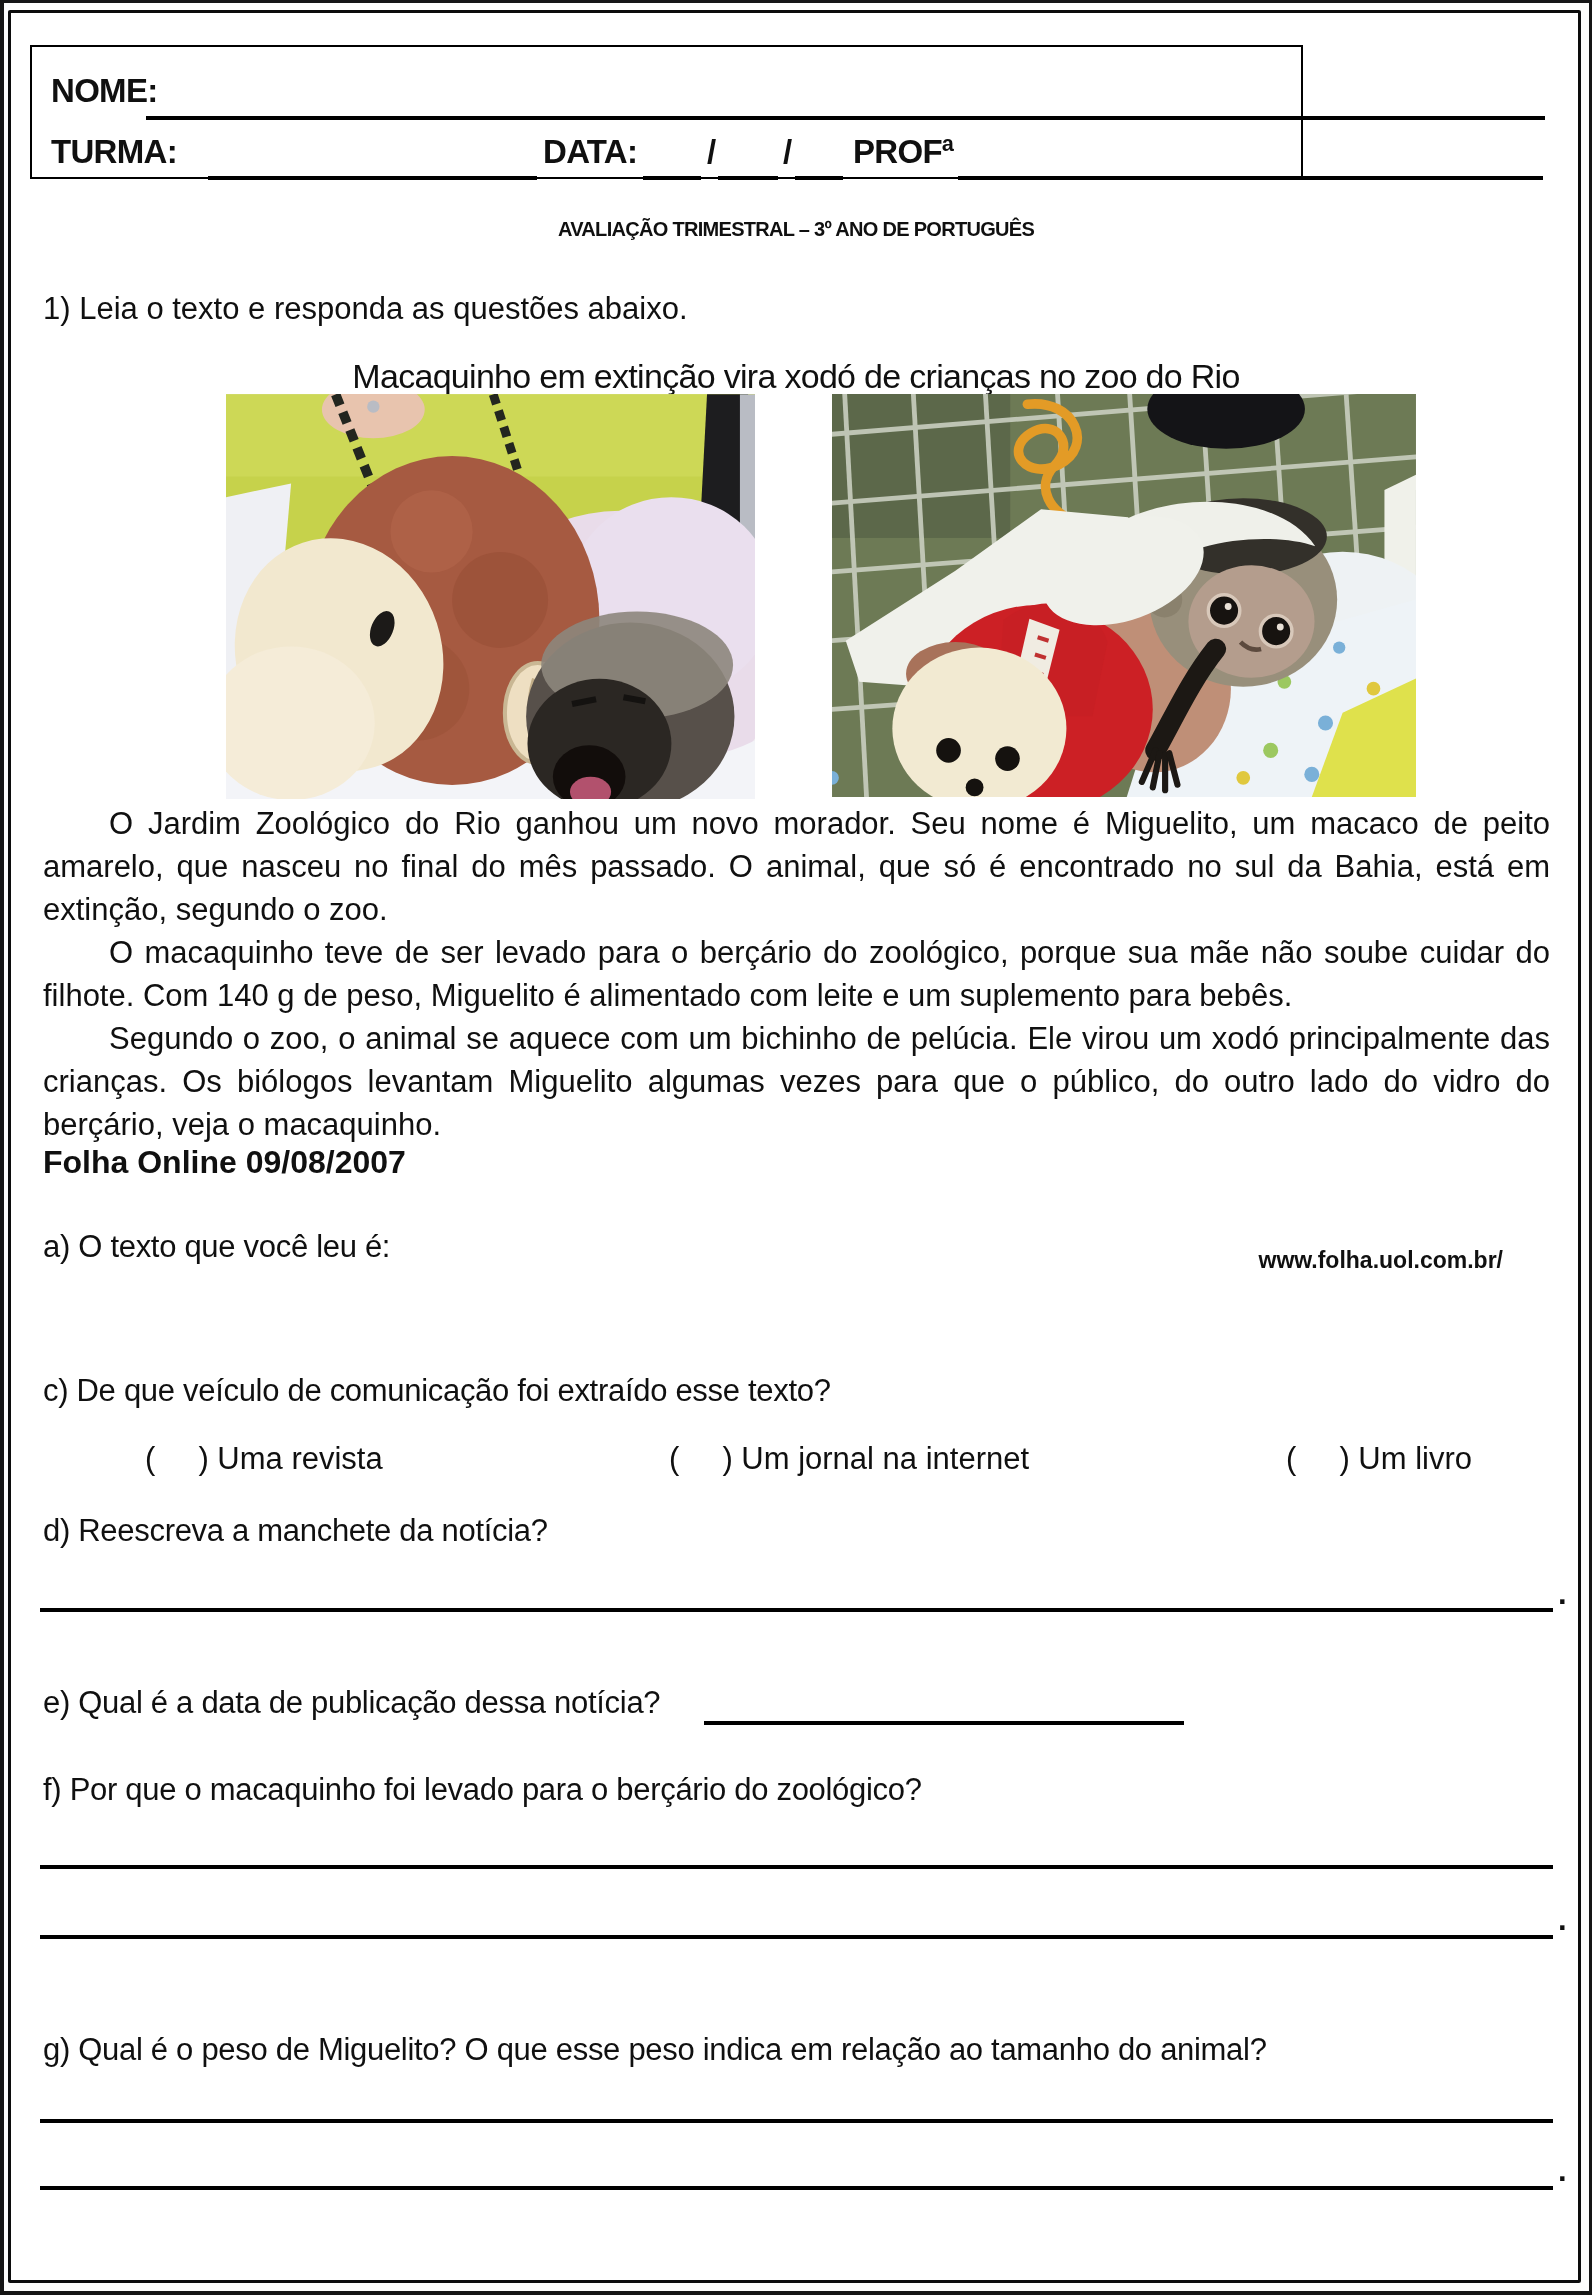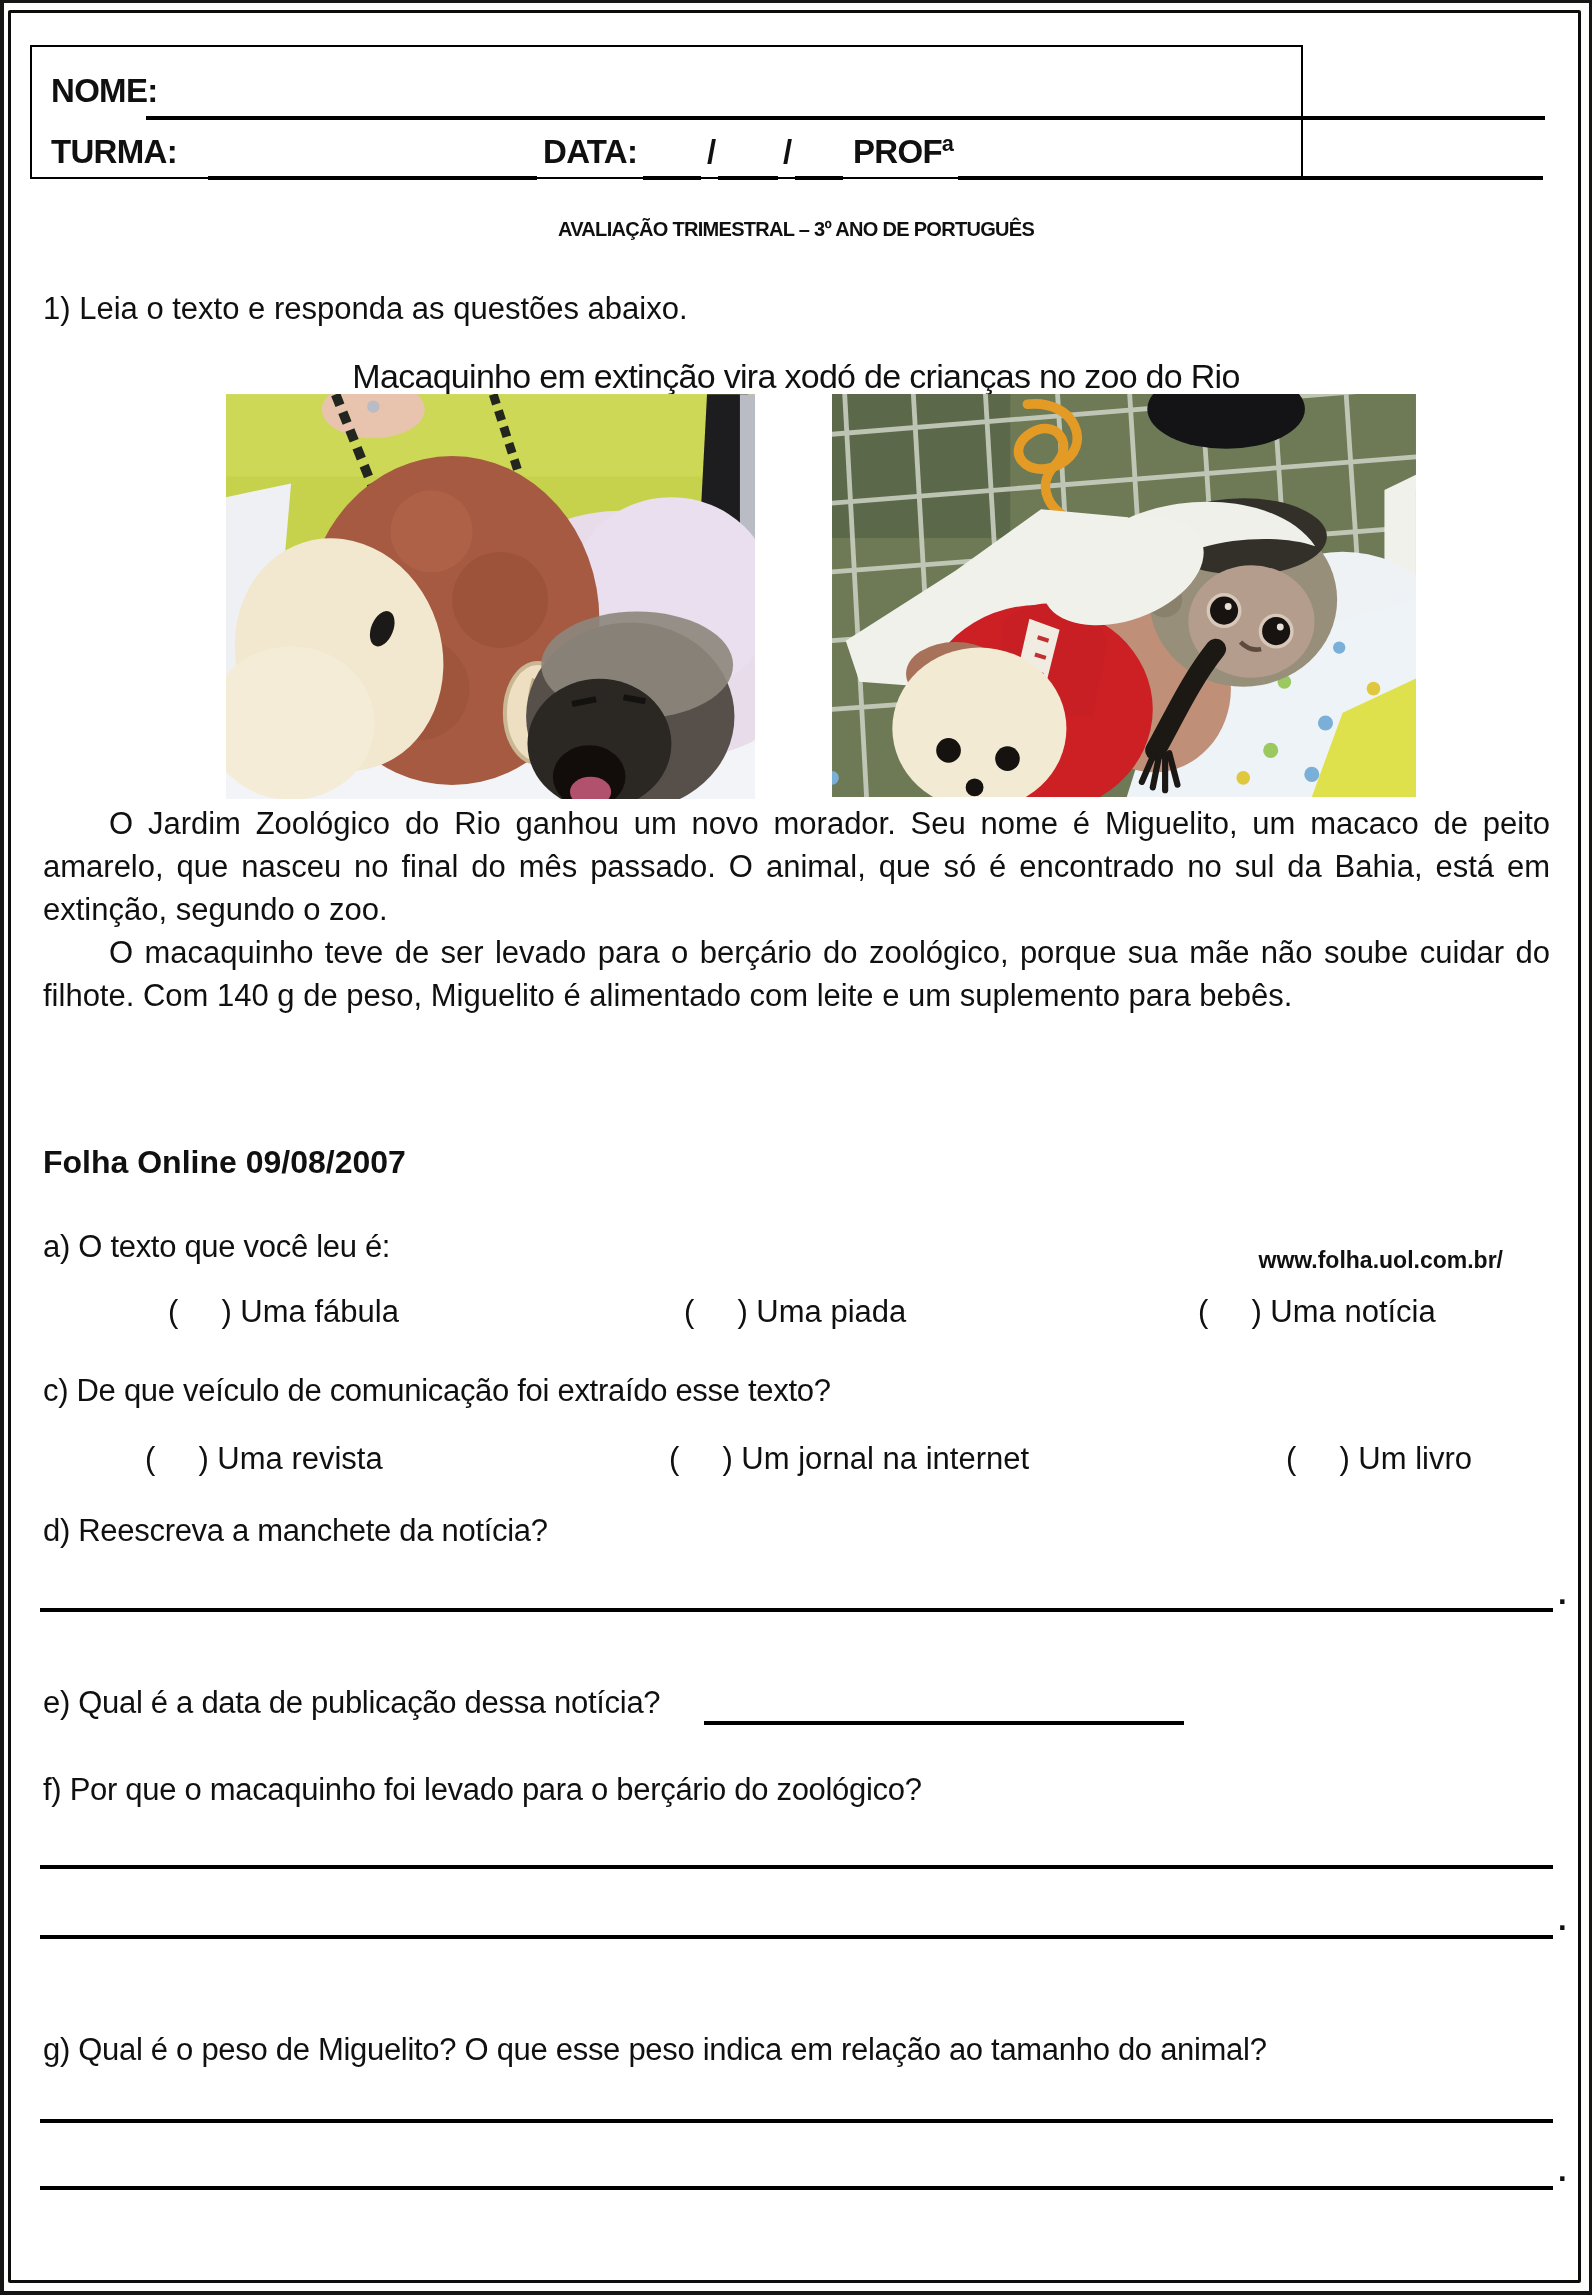--- a/index.html
+++ b/index.html
@@ -175,30 +175,26 @@
       <line x1="486" y1="526" x2="486" y2="578"></line>
         <line x1="492" y1="524" x2="504" y2="570"></line>
     </g>
     <path d="M430,182 C520,140 655,150 705,222 C640,200 520,212 468,262 Z" fill="#eff0ea"></path>
     <ellipse cx="425" cy="258" rx="122" ry="72" fill="#f0f1eb" transform="rotate(-20 425 258)"></ellipse>
   </svg>
 
   <div class="article-text">
     <p>O Jardim Zoológico do Rio ganhou um novo morador. Seu nome é Miguelito, um macaco de peito amarelo, que nasceu no final do mês passado. O animal, que só é encontrado no sul da Bahia, está em extinção, segundo o zoo.</p>
     <p>O macaquinho teve de ser levado para o berçário do zoológico, porque sua mãe não soube cuidar do filhote. Com 140 g de peso, Miguelito é alimentado com leite e um suplemento para bebês.</p>
+    <p>Segundo o zoo, o animal se aquece com um bichinho de pelúcia. Ele virou um xodó principalmente das crianças. Os biólogos levantam Miguelito algumas vezes para que o público, do outro lado do vidro do berçário, veja o macaquinho.</p>
   </div>
   <div class="source">Folha Online 09/08/2007</div>
   <div class="source-url">www.folha.uol.com.br/</div>
 
   <div class="question" style="top:1229px;">a) O texto que você leu é:</div>
-  <div class="optrow" style="top:1294px;">
-    <span class="opt" style="left:168px;"><span class="optbox">(     )</span> <span>Uma fábula</span></span>
-    <span class="opt" style="left:684px;"><span class="optbox">(     )</span> <span>Uma piada</span></span>
-    <span class="opt" style="left:1198px;"><span class="optbox">(     )</span> <span>Uma notícia</span></span>
-  </div>
 
   <div class="question" style="top:1373px;">c) De que veículo de comunicação foi extraído esse texto?</div>
   <div class="optrow" style="top:1441px;">
     <span class="opt" style="left:145px;"><span class="optbox">(     )</span> <span>Uma revista</span></span>
     <span class="opt" style="left:669px;"><span class="optbox">(     )</span> <span>Um jornal na internet</span></span>
     <span class="opt" style="left:1286px;"><span class="optbox">(     )</span> <span>Um livro</span></span>
   </div>
 
   <div class="question" style="top:1513px;">d) Reescreva a manchete da notícia?</div>
   <div class="ansline" style="top:1608px;"></div>

